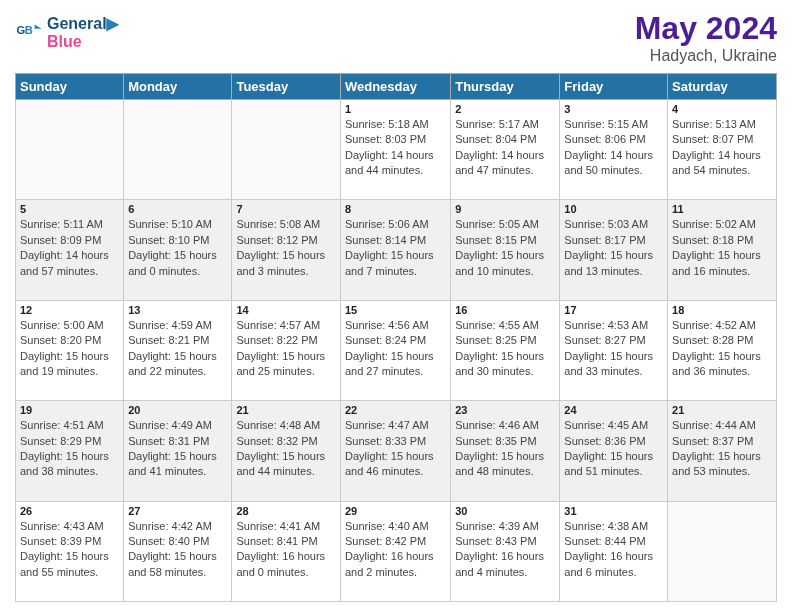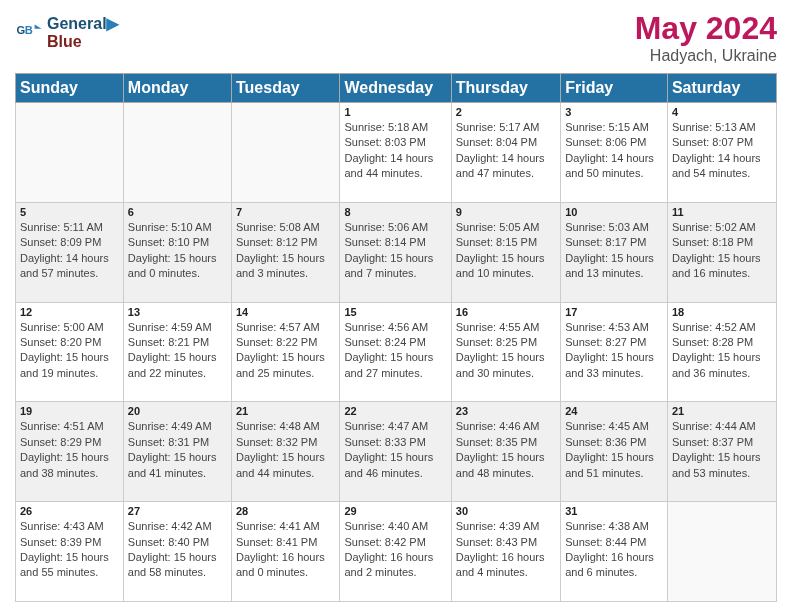--- a/index.html
+++ b/index.html
@@ -32,35 +32,35 @@
       width: 28px;
       height: 28px;
       margin-right: 4px;
     }
     .title-block {
       text-align: right;
     }
     .month-year {
       font-size: 32px;
       font-weight: bold;
-      color: #be185d;
+      color: #4c1d95;
     }
     .location {
       font-size: 16px;
       color: #555;
     }
     .calendar-table {
       width: 100%;
       border-collapse: collapse;
       flex: 1;
     }
     .calendar-table th {
       background-color: #2471a3;
       color: white;
-      font-size: 16px;
+      font-size: 13px;
       font-weight: bold;
       padding: 5px 4px;
       text-align: left;
       border: 1px solid #aaa;
       margin-left: 20px;
     }
     .calendar-table td {
       border: 1px solid #ccc;
       vertical-align: top;
       padding: 3px 4px;
@@ -94,21 +94,21 @@
 <div class="page">
   <div class="header">
     <div class="logo">
       <svg class="logo-icon" viewBox="0 0 40 40">
         <text x="2" y="22" font-size="16" font-weight="bold" fill="#1a5276">G</text>
         <text x="14" y="22" font-size="16" font-weight="bold" fill="#2980b9">B</text>
         <polygon points="28,8 38,14 28,14" fill="#2980b9"></polygon>
       </svg>
       <div>
         <div style="font-size:16px;font-weight:bold;color:#1a5276;">General<span style="color:#2980b9;">▶</span></div>
-        <div style="font-size:16px;font-weight:bold;color:#7f1d1d;">Blue</div>
+        <div style="font-size:16px;font-weight:bold;color:#ec4899;">Blue</div>
       </div>
     </div>
     <div class="title-block">
       <div class="month-year">May 2024</div>
       <div class="location">Hadyach, Ukraine</div>
     </div>
   </div>
 
   <table class="calendar-table">
     <thead>

